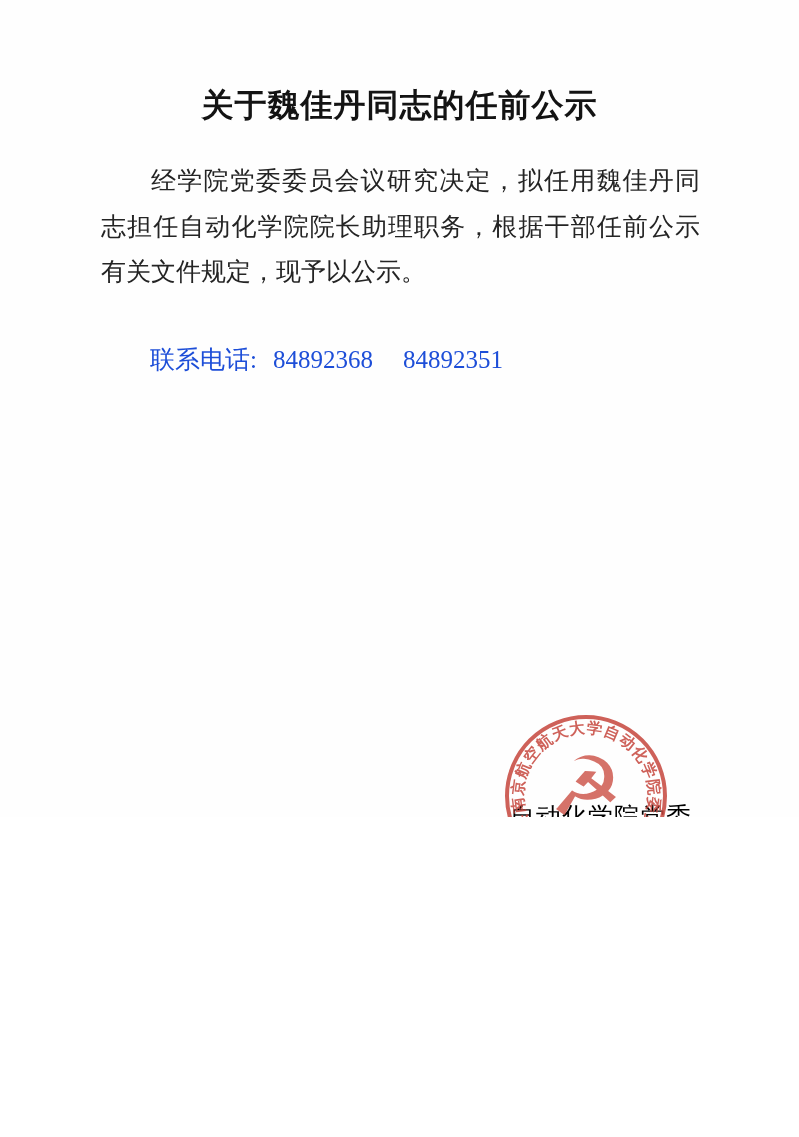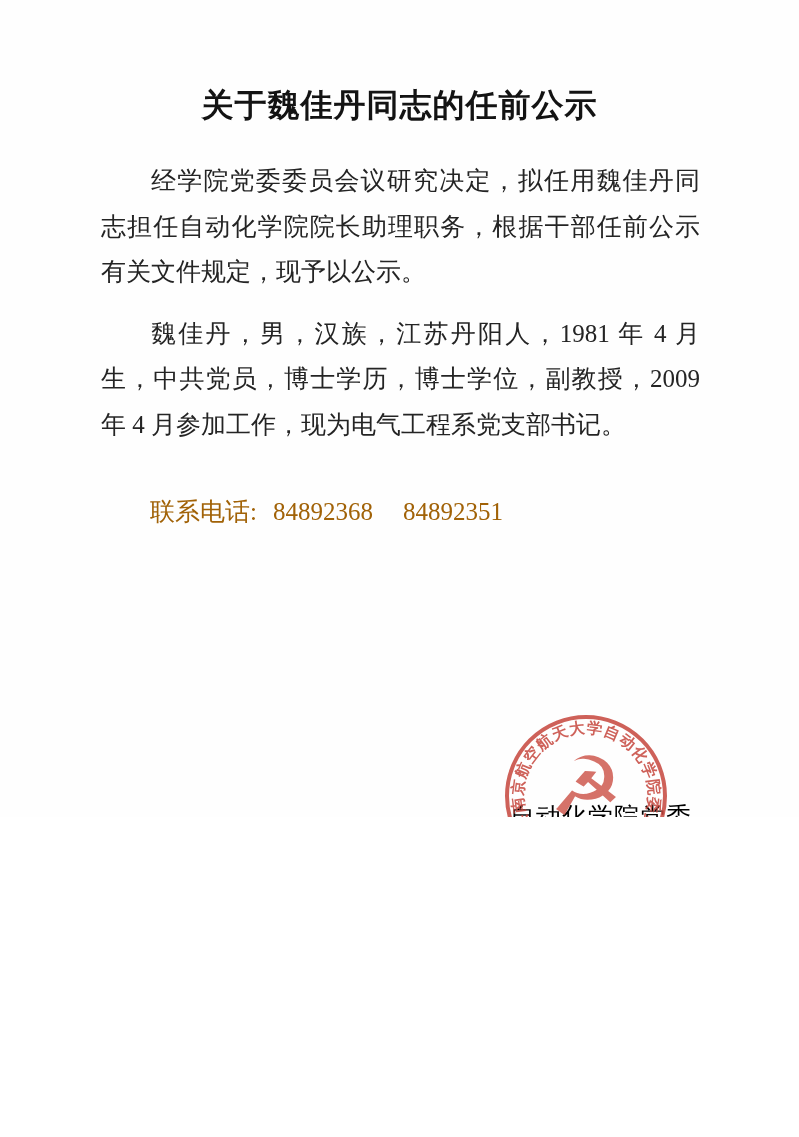--- a/index.html
+++ b/index.html
@@ -31,21 +31,21 @@
     line-height: 45.5px;
     text-align: justify;
     text-justify: inter-ideograph;
     text-indent: 2em;
     color: #242424;
   }
   .contact {
     margin: 42px 0 0 150px;
     font-size: 25px;
     line-height: 45.5px;
-    color: #a16207;
+    color: #1d4ed8;
   }
   .contact .label { margin-right: 16px; }
   .contact .phone2 { margin-left: 30px; }
   .signer {
     position: absolute;
     left: 510px;
     top: 800px;
     font-size: 25px;
     letter-spacing: 1px;
     color: #000000;
@@ -86,21 +86,20 @@
 </style>
 </head>
 <body>
 
 <div class="page">
 
   <h1 class="doc-title">关于魏佳丹同志的任前公示</h1>
 
   <div class="body-text">
     <p>经学院党委委员会议研究决定，拟任用魏佳丹同志担任自动化学院院长助理职务，根据干部任前公示有关文件规定，现予以公示。</p>
-    <p>魏佳丹，男，汉族，江苏丹阳人，1981 年 4 月生，中共党员，博士学历，博士学位，副教授，2009 年 4 月参加工作，现为电气工程系党支部书记。</p>
   </div>
 
   <div class="contact">
     <div class="contact-line">
       <span class="label">联系电话:</span><span>84892368</span><span class="phone2">84892351</span>
     </div>
   </div>
 
   <div class="signer">自动化学院党委</div>
 

